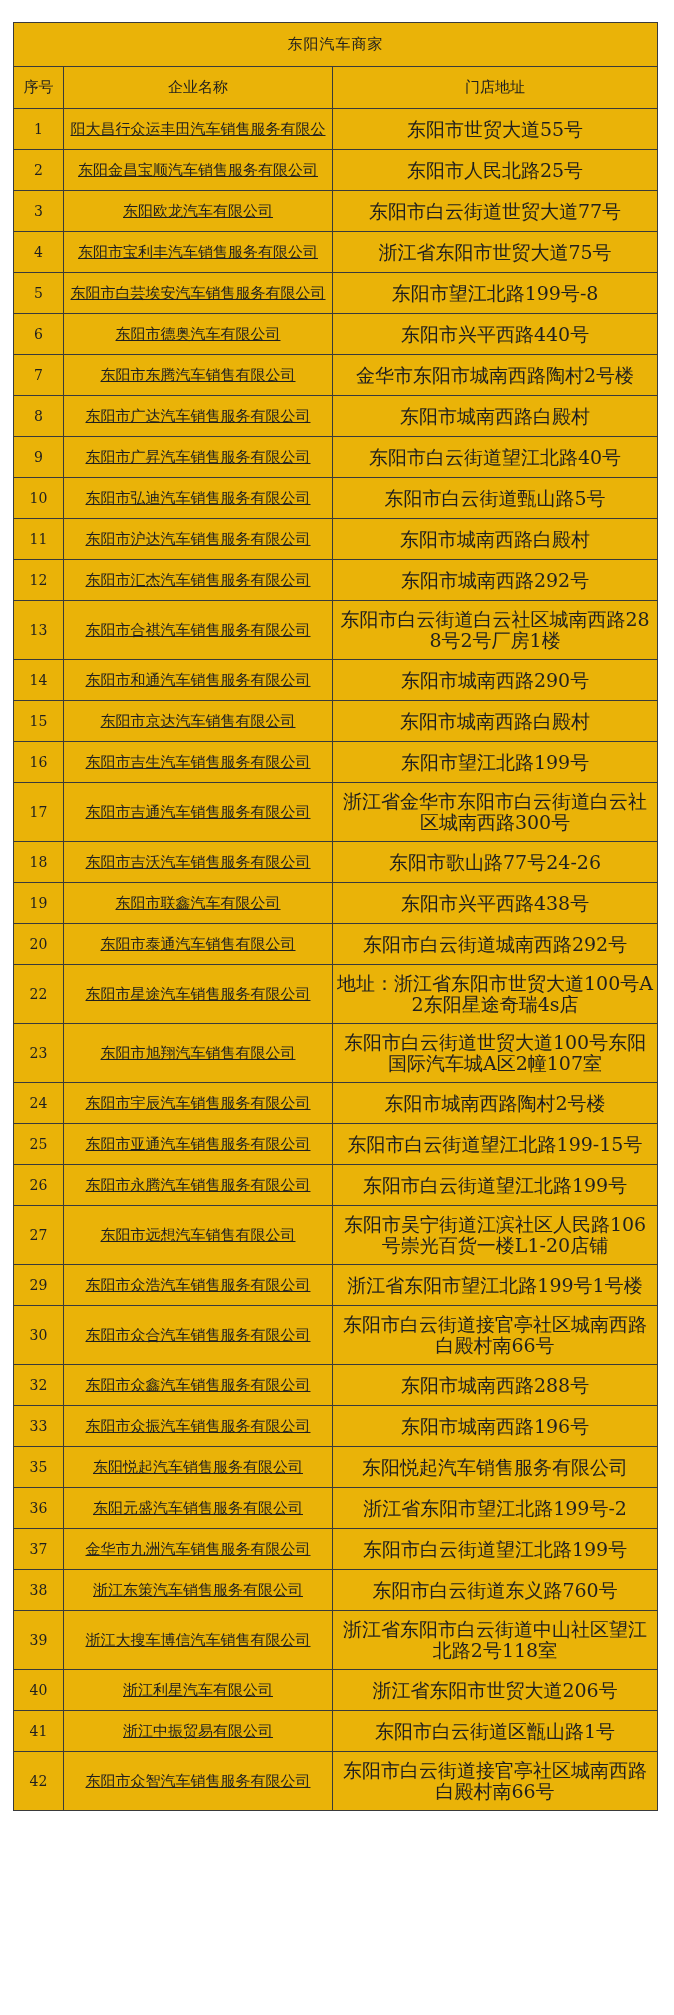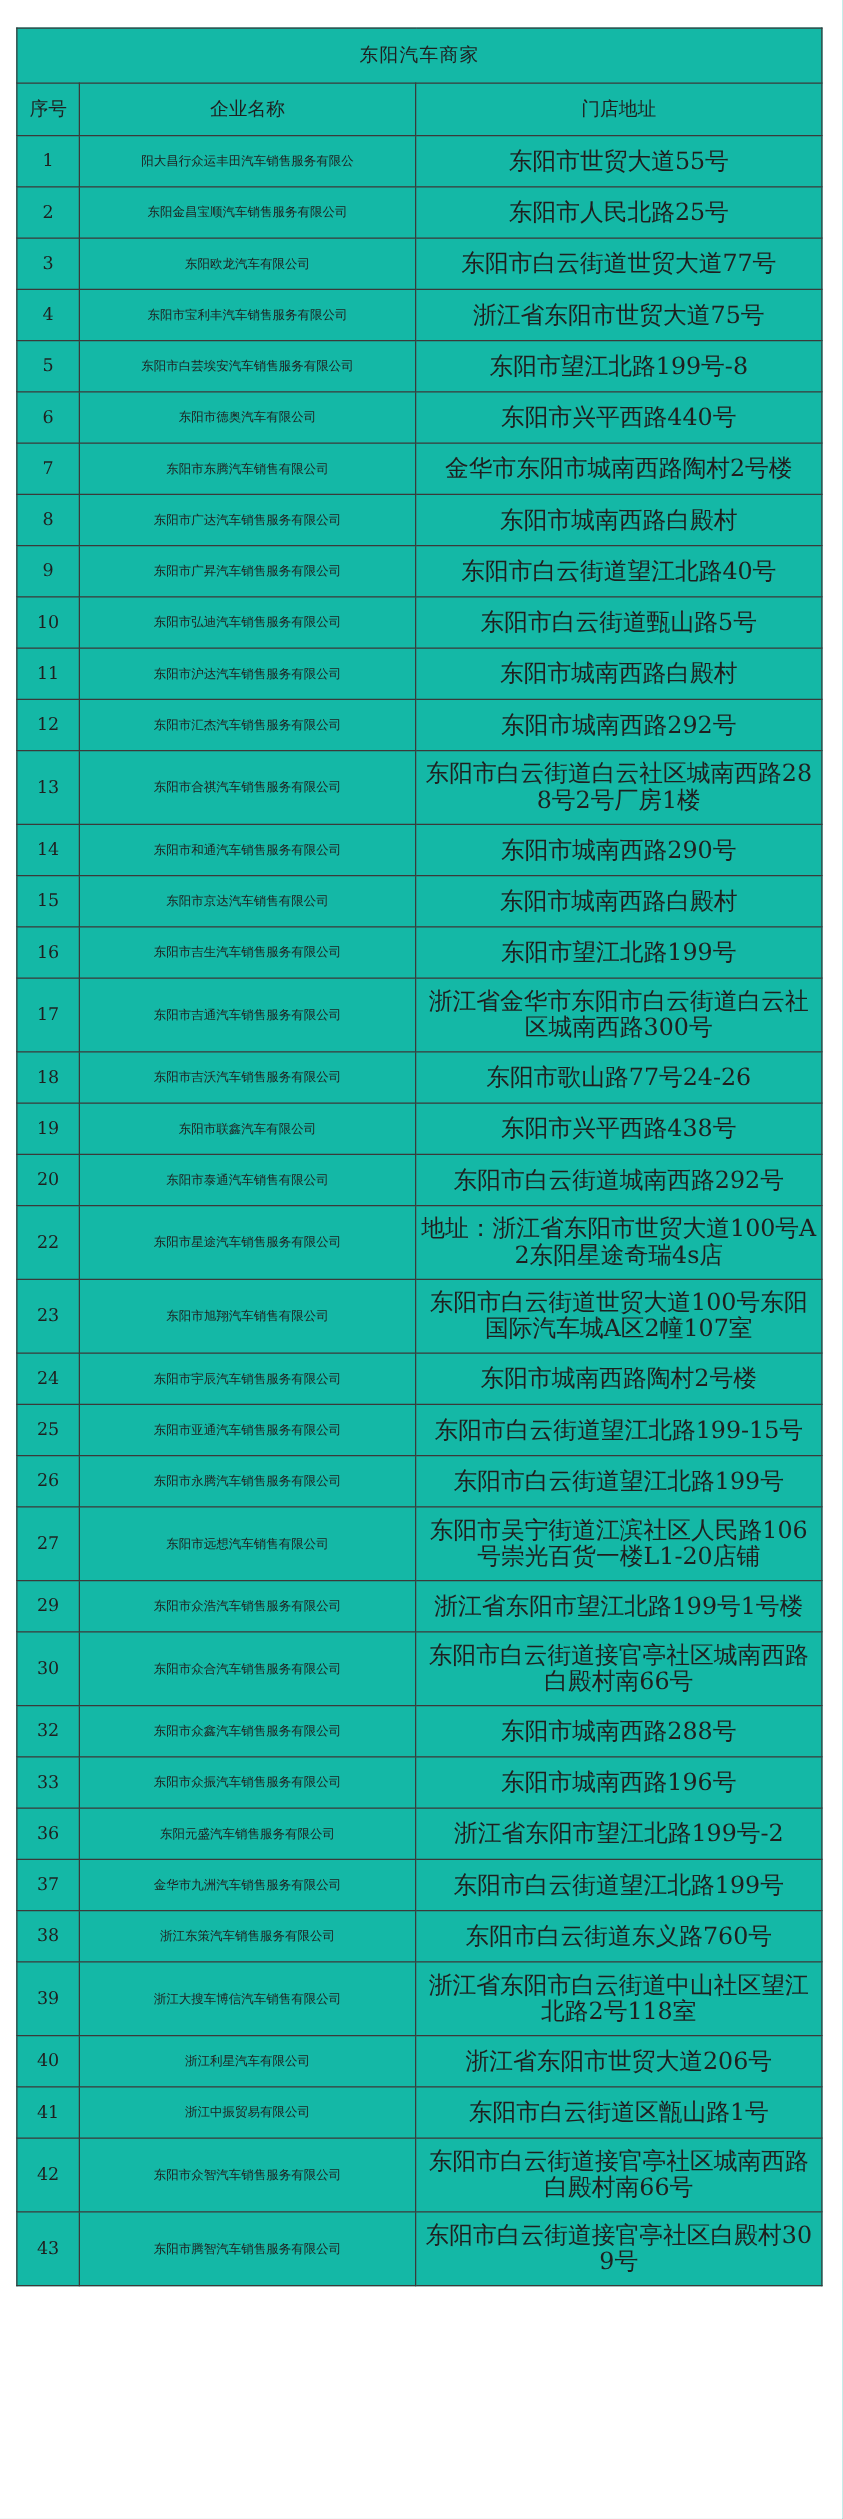--- a/index.html
+++ b/index.html
@@ -14,21 +14,21 @@
     color: #1f1f1f;
     -webkit-font-smoothing: none;
   }
   .page {
     padding: 22px 0 0 13px;
   }
   table.dealer-table {
     border-collapse: collapse;
     table-layout: fixed;
     width: 644px;
-    background: #14b8a6;
+    background: #eab308;
   }
   table.dealer-table th,
   table.dealer-table td {
     border: 1px solid #3a3a3a;
     text-align: center;
     vertical-align: middle;
     font-weight: normal;
     padding: 8px 2px;
     line-height: 21px;
     word-break: break-all;
@@ -40,22 +40,23 @@
     letter-spacing: 1px;
   }
   tr.colhead th {
     height: 25px;
     font-size: 15px;
   }
   td.cell-no {
     font-size: 14px;
   }
   td.cell-name {
-    font-size: 10px;
+    font-size: 15px;
     white-space: nowrap;
+    text-decoration: underline;
   }
   td.cell-addr {
     font-size: 19px;
   }
   tbody td {
     height: 24px;
   }
 </style>
 </head>
 <body>
@@ -222,20 +223,25 @@
           <td class="cell-no">32</td>
           <td class="cell-name">东阳市众鑫汽车销售服务有限公司</td>
           <td class="cell-addr">东阳市城南西路288号</td>
         </tr>
         <tr>
           <td class="cell-no">33</td>
           <td class="cell-name">东阳市众振汽车销售服务有限公司</td>
           <td class="cell-addr">东阳市城南西路196号</td>
         </tr>
         <tr>
+          <td class="cell-no">35</td>
+          <td class="cell-name">东阳悦起汽车销售服务有限公司</td>
+          <td class="cell-addr">东阳悦起汽车销售服务有限公司</td>
+        </tr>
+        <tr>
           <td class="cell-no">36</td>
           <td class="cell-name">东阳元盛汽车销售服务有限公司</td>
           <td class="cell-addr">浙江省东阳市望江北路199号-2</td>
         </tr>
         <tr>
           <td class="cell-no">37</td>
           <td class="cell-name">金华市九洲汽车销售服务有限公司</td>
           <td class="cell-addr">东阳市白云街道望江北路199号</td>
         </tr>
         <tr>
@@ -255,21 +261,16 @@
         </tr>
         <tr>
           <td class="cell-no">41</td>
           <td class="cell-name">浙江中振贸易有限公司</td>
           <td class="cell-addr">东阳市白云街道区甑山路1号</td>
         </tr>
         <tr>
           <td class="cell-no">42</td>
           <td class="cell-name">东阳市众智汽车销售服务有限公司</td>
           <td class="cell-addr">东阳市白云街道接官亭社区城南西路白殿村南66号</td>
-        </tr>
-        <tr>
-          <td class="cell-no">43</td>
-          <td class="cell-name">东阳市腾智汽车销售服务有限公司</td>
-          <td class="cell-addr">东阳市白云街道接官亭社区白殿村309号</td>
         </tr>
       </tbody>
   </table>
 </div>
 
 </body></html>

